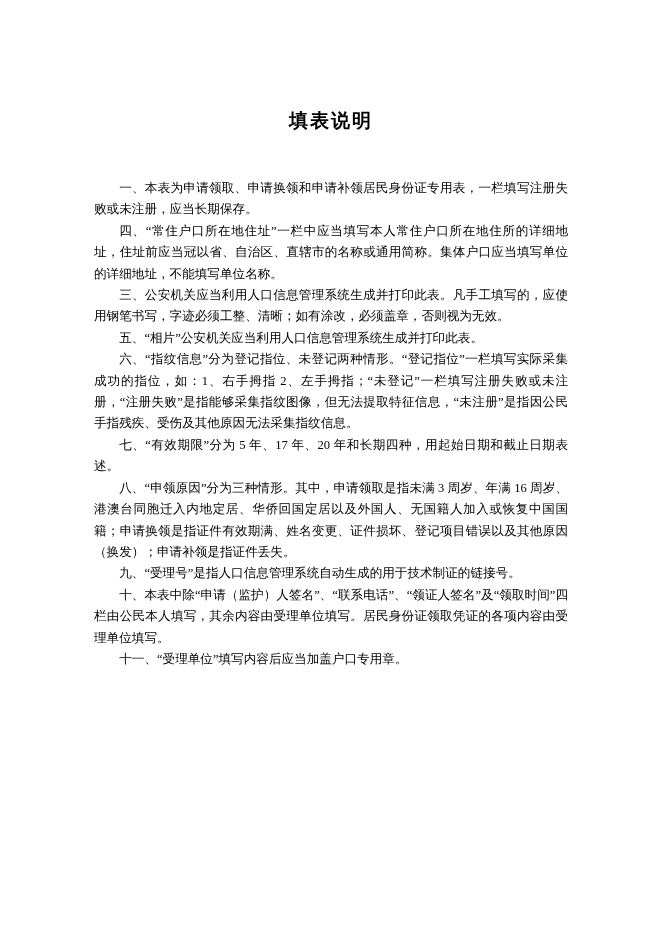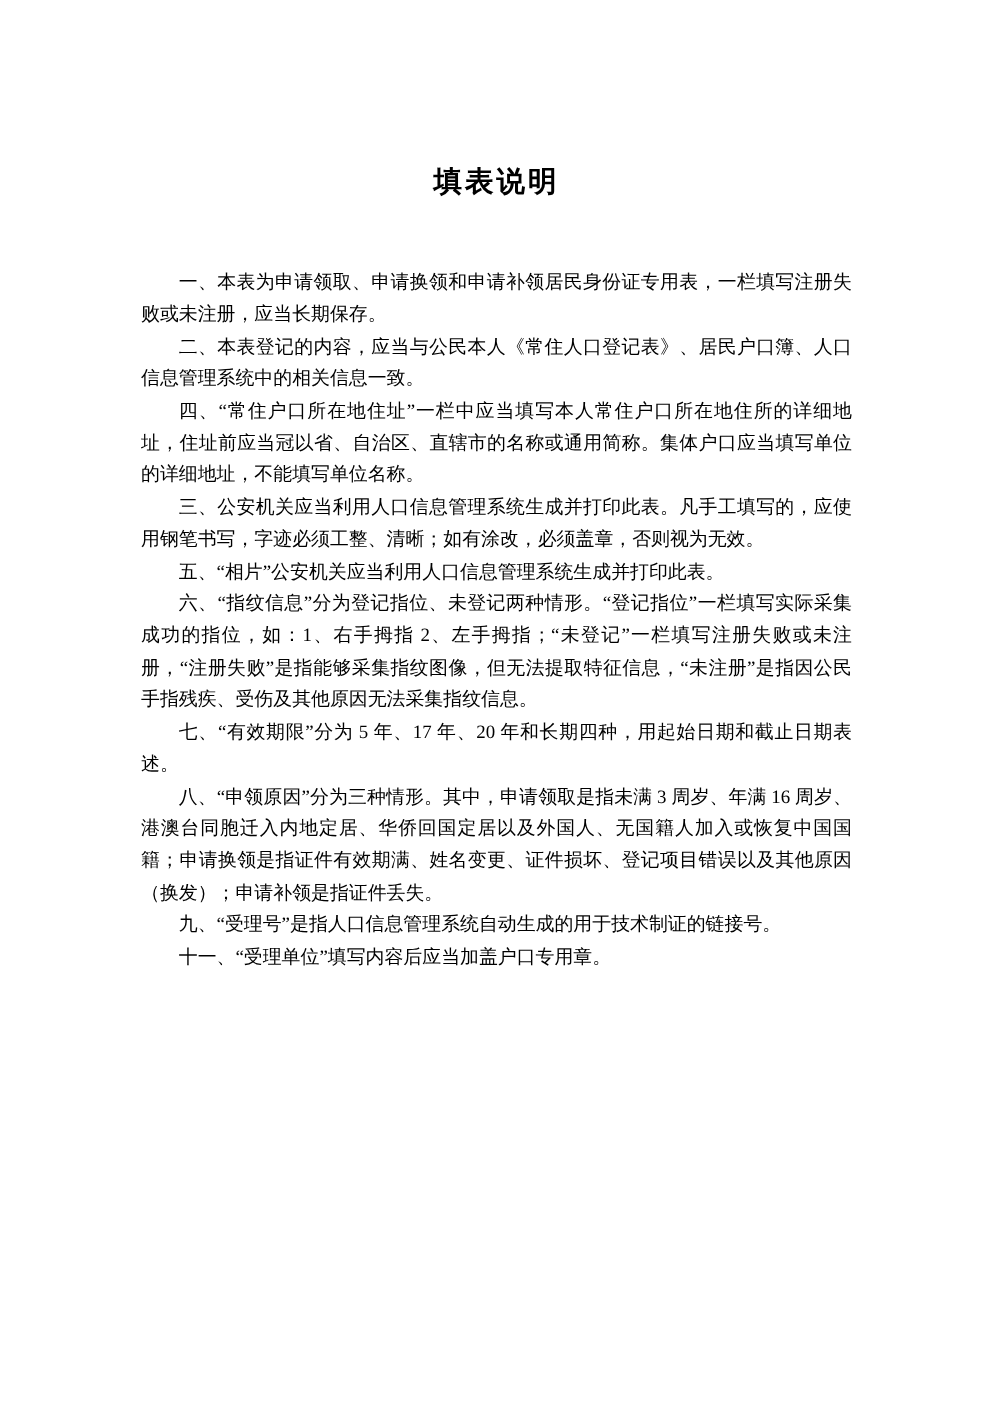--- a/index.html
+++ b/index.html
@@ -38,23 +38,23 @@
     word-break: break-all;
   }
 </style>
 </head>
 <body>
 
 <div class="page">
   <h1 class="doc-title">填表说明</h1>
   <div class="doc-body">
     <p>一、本表为申请领取、申请换领和申请补领居民身份证专用表，一栏填写注册失败或未注册，应当长期保存。</p>
-    <p>二、本表登记的内容，应当与公民本人《常住人口登记表》、居民户口簿、人口信息管理系统中的相关信息一致。</p>
     <p>四、“常住户口所在地住址”一栏中应当填写本人常住户口所在地住所的详细地址，住址前应当冠以省、自治区、直辖市的名称或通用简称。集体户口应当填写单位的详细地址，不能填写单位名称。</p>
     <p>三、公安机关应当利用人口信息管理系统生成并打印此表。凡手工填写的，应使用钢笔书写，字迹必须工整、清晰；如有涂改，必须盖章，否则视为无效。</p>
     <p>五、“相片”公安机关应当利用人口信息管理系统生成并打印此表。</p>
     <p>六、“指纹信息”分为登记指位、未登记两种情形。“登记指位”一栏填写实际采集成功的指位，如：1、右手拇指 2、左手拇指；“未登记”一栏填写注册失败或未注册，“注册失败”是指能够采集指纹图像，但无法提取特征信息，“未注册”是指因公民手指残疾、受伤及其他原因无法采集指纹信息。</p>
     <p>七、“有效期限”分为 5 年、17 年、20 年和长期四种，用起始日期和截止日期表述。</p>
     <p>八、“申领原因”分为三种情形。其中，申请领取是指未满 3 周岁、年满 16 周岁、港澳台同胞迁入内地定居、华侨回国定居以及外国人、无国籍人加入或恢复中国国籍；申请换领是指证件有效期满、姓名变更、证件损坏、登记项目错误以及其他原因（换发）；申请补领是指证件丢失。</p>
     <p>九、“受理号”是指人口信息管理系统自动生成的用于技术制证的链接号。</p>
+    <p>十、本表中除“申请（监护）人签名”、“联系电话”、“领证人签名”及“领取时间”四栏由公民本人填写，其余内容由受理单位填写。居民身份证领取凭证的各项内容由受理单位填写。</p>
     <p>十一、“受理单位”填写内容后应当加盖户口专用章。</p>
   </div>
 </div>
 
 </body></html>

